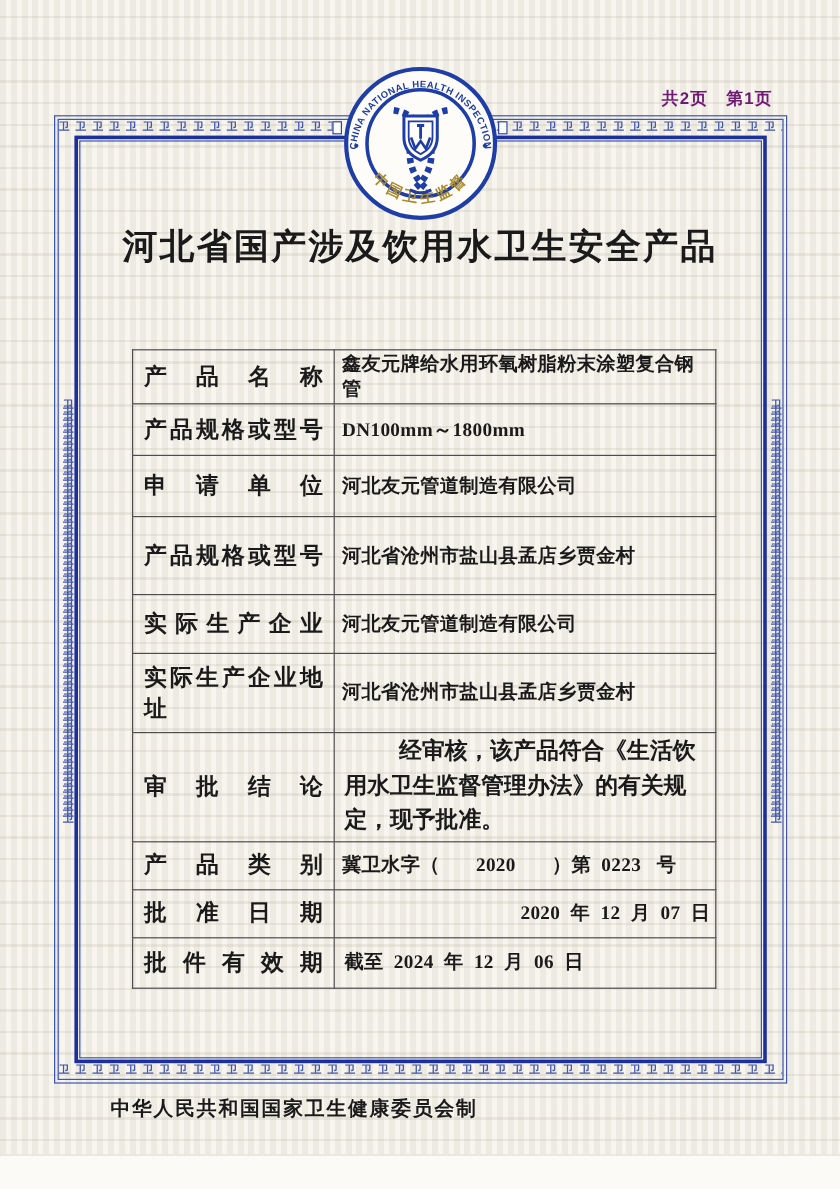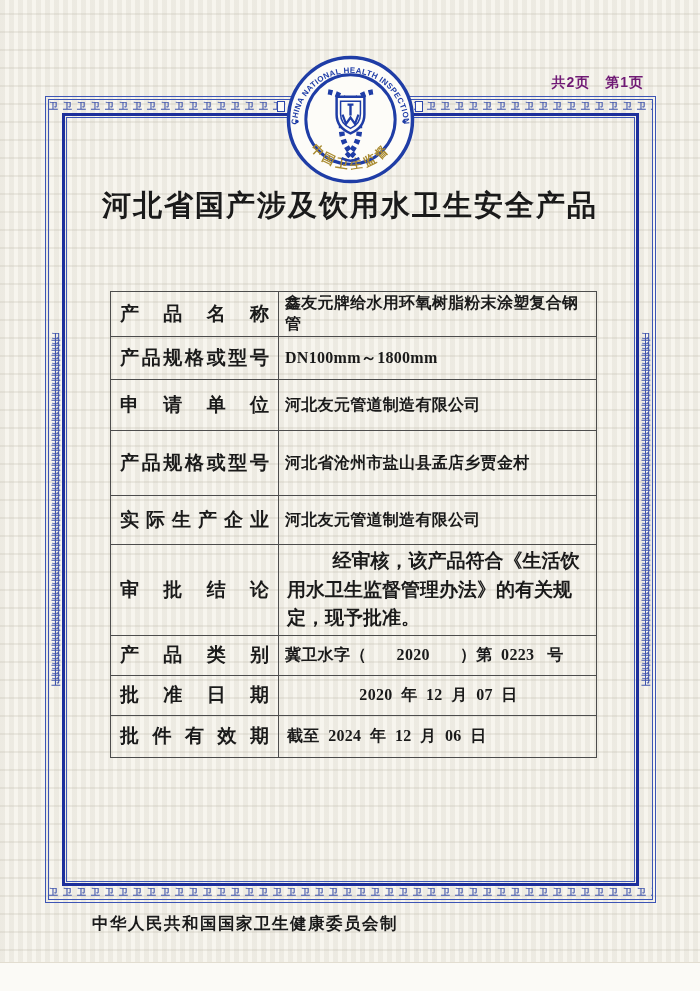--- a/index.html
+++ b/index.html
@@ -60,21 +60,21 @@
   td.lab { width:168px; font-size:19px; font-weight:bold; padding:0 9px;
            text-align:justify; text-align-last:justify; }
   td.val { font-size:16px; font-weight:bold; padding:0 4px 0 6px; letter-spacing:0.3px; }
   tr.r0 { height:45px; } tr.r1 { height:39px; } tr.r2 { height:43px; }
   tr.r3 { height:51px; } tr.r4 { height:65px; } tr.r5 { height:49px; }
   tr.r6 { height:66px; } tr.r7 { height:55px; } tr.r8 { height:40px; }
   tr.r9 { height:40px; } tr.r10 { height:42px; }
   .conclusion { font-size:19px; line-height:1.5; text-indent:2.4em;
                 font-weight:bold; padding:2px 3px 2px 2px; letter-spacing:0; }
   td.val.pre { white-space:pre;margin-left:32px; }
-  td.val.center { text-align:center; white-space:pre;margin-top:36px; }
+  td.val.center { text-align:right; white-space:pre;margin-top:36px; }
   tr.r10 td.val { padding-left:8px; white-space:pre; }
 
   
   .footer { position:absolute; left:60px; top:913px; z-index:4;
             font-size:16.5px; font-weight:bold; letter-spacing:1.5px;margin-left:32px; }
 
   .photo-bottom { position:absolute; left:0; top:962px; width:100%; height:29px;
                   border-top:1px solid #e2ddd0; background:#fbfaf6; }
 </style>
 </head>
@@ -146,20 +146,24 @@
         <td class="val">河北友元管道制造有限公司</td>
       </tr>
       <tr class="r4">
         <td class="lab">产品规格或型号</td>
         <td class="val">河北省沧州市盐山县孟店乡贾金村</td>
       </tr>
       <tr class="r5">
         <td class="lab">实际生产企业</td>
         <td class="val">河北友元管道制造有限公司</td>
       </tr>
+      <tr class="r6">
+        <td class="lab">实际生产企业地址</td>
+        <td class="val">河北省沧州市盐山县孟店乡贾金村</td>
+      </tr>
       <tr class="r7">
         <td class="lab">审批结论</td>
         <td class="val">
           <div class="conclusion">经审核，该产品符合《生活饮用水卫生监督管理办法》的有关规定，现予批准。</div>
         </td>
       </tr>
       <tr class="r8">
         <td class="lab">产品类别</td>
         <td class="val pre">冀卫水字（       2020       ）第  0223   号</td>
       </tr>

